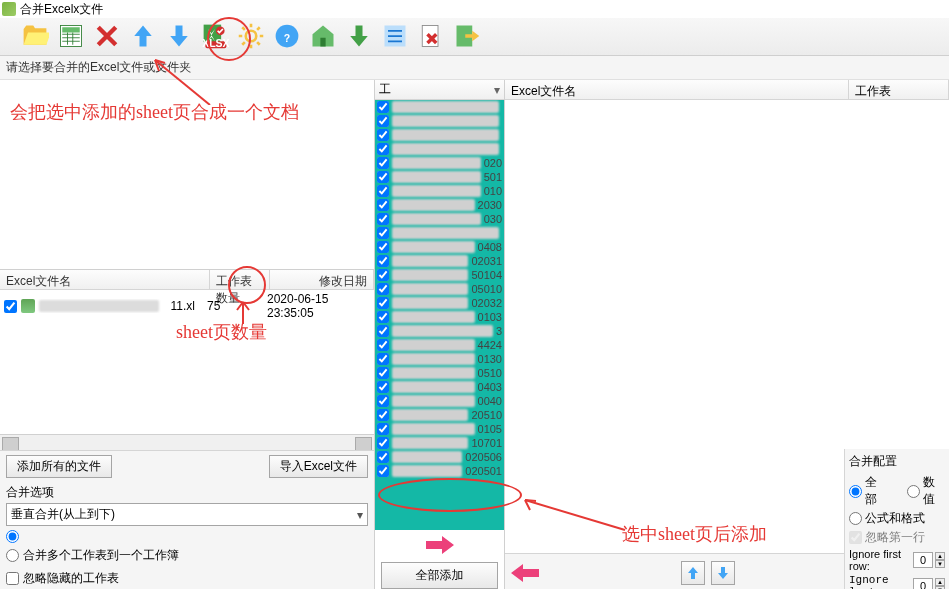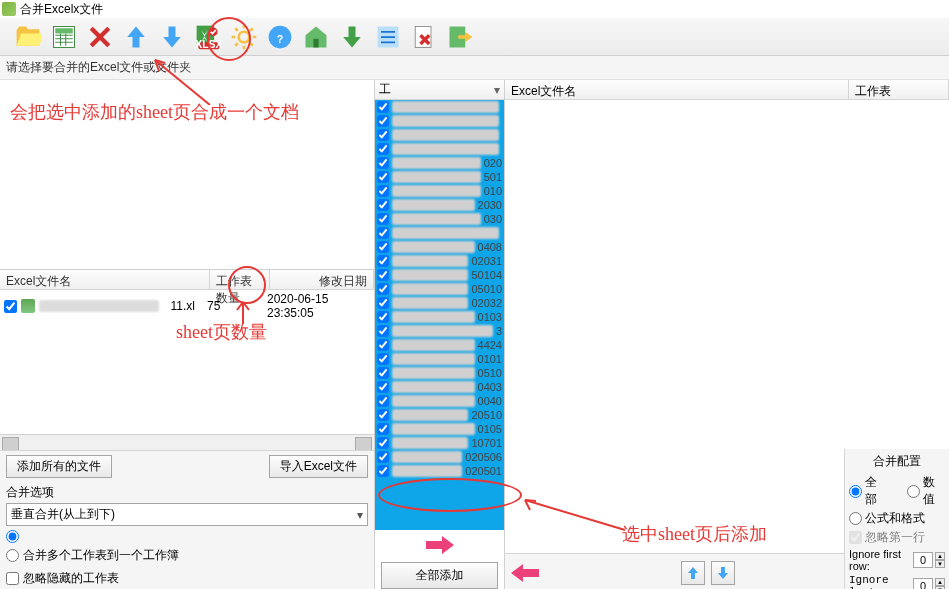--- a/index.html
+++ b/index.html
@@ -1,19 +1,19 @@
 <!DOCTYPE html>
 <html><head>
 <meta charset="utf-8">
 <style>
 * { box-sizing: border-box; margin: 0; padding: 0; font-family: "Microsoft YaHei", sans-serif; font-size: 12px; }
 body { width: 949px; height: 589px; background: #fff; position: relative; overflow: hidden; }
 .titlebar { height: 18px; display: flex; align-items: center; padding-left: 2px; gap: 4px; }
 .titlebar-icon { width: 14px; height: 14px; background: linear-gradient(135deg,#7cb342,#9ccc65); border-radius: 2px; }
-.toolbar { height: 38px; background: linear-gradient(#f7f7f7,#ececec); border-bottom: 1px solid #cfcfcf; display: flex; align-items: center; padding: 2px 11px; gap: 2px; }
+.toolbar { height: 38px; background: linear-gradient(#f7f7f7,#ececec); border-bottom: 1px solid #cfcfcf; display: flex; align-items: flex-end; padding: 2px 18px; gap: 2px; }
 .tb-btn { width: 34px; height: 34px; display: flex; align-items: center; justify-content: center; cursor: pointer; border-radius: 3px; }
 .tb-btn svg { width: 28px; height: 28px; }
 .prompt-bar { padding: 3px 6px; color: #333; background: #f5f5f5; border-bottom: 1px solid #e0e0e0; }
 
 .main { display: flex; height: calc(100% - 18px - 38px - 22px); }
 .left-col { width: 375px; display: flex; flex-direction: column; border-right: 1px solid #d0d0d0; }
 .folder-pane { flex: 1; background: #fff; border-bottom: 1px solid #d0d0d0; overflow: auto; position: relative; }
 .file-pane { height: 180px; background: #fff; overflow: auto; position: relative; }
 .file-header { display: flex; background: linear-gradient(#fdfdfd,#f0f0f0); border-bottom: 1px solid #d5d5d5; height: 20px; }
 .fh-cell { padding: 3px 6px; border-right: 1px solid #d5d5d5; color: #333; }
@@ -31,41 +31,41 @@
 .btn { border: 1px solid #a5a5a5; background: linear-gradient(#fdfdfd,#e8e8e8); padding: 2px 10px; cursor: pointer; }
 .opts-label { margin: 4px 0 2px; }
 .select { width: 100%; border: 1px solid #a5a5a5; padding: 2px 4px; background: #fff; cursor: pointer; display: flex; justify-content: space-between; align-items: center; }
 .select::after { content: "▾"; color: #555; }
 .radio-row { margin-top: 4px; display: flex; align-items: center; gap: 4px; }
 .chk-row { margin-top: 6px; display: flex; align-items: center; gap: 4px; }
 
 .center-col { width: 130px; display: flex; flex-direction: column; border-right: 1px solid #d0d0d0; }
 .sheet-header { height: 20px; background: linear-gradient(#fdfdfd,#f0f0f0); border-bottom: 1px solid #d5d5d5; display: flex; align-items: center; padding: 0 4px; }
 .sheet-header::after { content: "▾"; margin-left: auto; color: #666; }
-.sheet-list { flex: 1; overflow-y: scroll; background: #0ea5e9; }
+.sheet-list { flex: 1; overflow-y: scroll; background: #14b8a6; }
 .sheet-row { display: flex; align-items: center; padding: 1px 2px; gap: 3px; }
 .sheet-row input[type=checkbox] { width: 12px; height: 12px; }
 .sheet-row .sblur { flex:1; height: 12px; background: #d0d0d0; filter: blur(1px); border-radius: 2px; }
 .sheet-row .tail { color:#444; font-size:11px; }
 .center-arrow { display:flex; justify-content:center; padding:6px 0; }
 .center-btn-wrap { padding: 2px 6px; }
 .center-btn { width: 100%; border: 1px solid #a5a5a5; background: linear-gradient(#fdfdfd,#e8e8e8); padding: 4px 0; text-align: center; cursor: pointer; }
 
 .right-col { flex: 1; display: flex; flex-direction: column; }
 .dest-pane { flex: 1; background: #fff; }
 .dest-header { display: flex; height: 20px; background: linear-gradient(#fdfdfd,#f0f0f0); border-bottom: 1px solid #d5d5d5; }
 .dh-cell { padding: 3px 6px; border-right: 1px solid #d5d5d5; }
 .dh-1 { flex: 1; } .dh-2 { width: 100px; }
 .dest-controls { display: flex; align-items: center; justify-content: space-between; padding: 6px; background: #f5f5f5; border-top: 1px solid #d5d5d5; }
 .nav-btns { display: flex; gap: 6px; }
 .nav-btn { width: 24px; height: 24px; border: 1px solid #a5a5a5; background: linear-gradient(#fdfdfd,#e8e8e8); display: flex; align-items: center; justify-content: center; cursor: pointer; }
 .clear-btn { border: 1px solid #a5a5a5; background: linear-gradient(#fdfdfd,#e8e8e8); padding: 3px 20px; cursor: pointer; }
 
 .config-col { width: 105px; background: #f5f5f5; border-left: 1px solid #d5d5d5; padding: 4px; position: absolute; right:0; bottom:0; height:140px; }
-.config-col .cfg-title { margin-bottom: 4px; text-align: center; }
+.config-col .cfg-title { margin-bottom: 4px; }
 .cfg-row { display: flex; align-items: center; gap: 3px; margin-bottom: 2px; font-size: 11px; }
 .cfg-inline { display: flex; gap: 20px; }
 .spin { display:flex; align-items:center; gap:2px; }
 .spin input { width: 20px; height: 16px; border:1px solid #a5a5a5; text-align:center; font-size:11px; }
 .spin-btns { display:flex; flex-direction:column; }
 .spin-btns span { width:10px; height:8px; border:1px solid #a5a5a5; font-size:7px; line-height:6px; text-align:center; cursor:pointer; background:#eee; }
 
 
 .ann { position: absolute; color: #e53935; font-size: 18px; font-family: "SimSun", serif; pointer-events: none; }
 .circle { position: absolute; border: 2px solid #e53935; border-radius: 50%; pointer-events: none; }
@@ -307,21 +307,21 @@
           <span class="tail">3</span>
         </div>
         <div class="sheet-row">
           <input type="checkbox" checked="" style="">
           <span class="sblur" style="width: 69px;"></span>
           <span class="tail">4424</span>
         </div>
         <div class="sheet-row">
           <input type="checkbox" checked="" style="">
           <span class="sblur" style="width: 36px;"></span>
-          <span class="tail">0101</span>
+          <span class="tail">0130</span>
         </div>
         <div class="sheet-row">
           <input type="checkbox" checked="" style="">
           <span class="sblur" style="width: 43px;"></span>
           <span class="tail">0510</span>
         </div>
         <div class="sheet-row">
           <input type="checkbox" checked="" style="">
           <span class="sblur" style="width: 50px;"></span>
           <span class="tail">0403</span>

